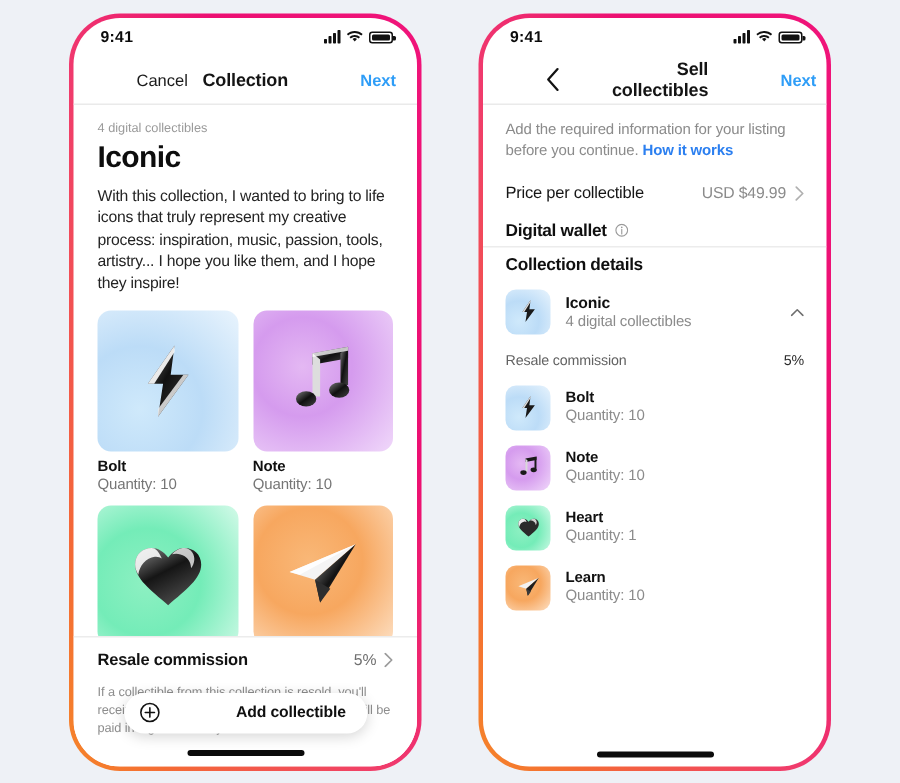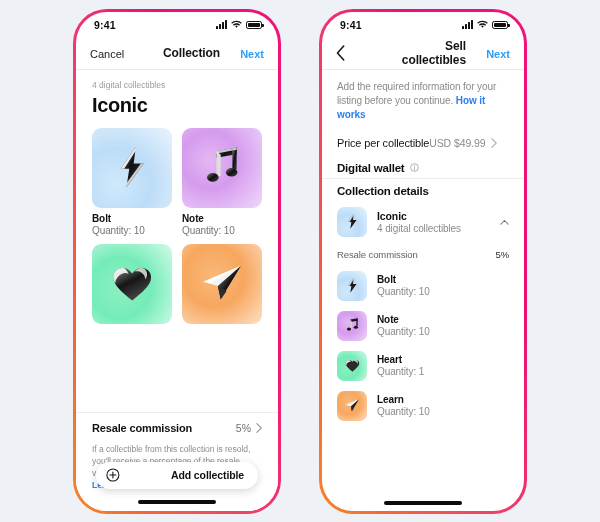--- a/index.html
+++ b/index.html
@@ -14,21 +14,21 @@
     width: 600px; height: 522px;
     display: flex;
     justify-content: center;
     align-items: center;
     gap: 38px;
   }
 
   
   .phone {
     position: relative;
-    width: 208px;
+    width: 235px;
     height: 505px;
     border-radius: 34px;
     padding: 3px;
     background: linear-gradient(to top right, #f58529 0%, #f46b34 14%, #f03a6d 46%, #ec0f72 70%, #f0147a 100%);
     flex: 0 0 auto;
   }
   .screen {
     position: relative;
     width: 100%;
     height: 100%;
@@ -81,21 +81,21 @@
 
   
   .navbar {
     flex: 0 0 32px;
     height: 32px;
     display: flex;
     align-items: center;
     padding: 0 14px;
     border-bottom: 1px solid #eaeaea;
   }
-  .nav-left, .nav-right { flex: 0 0 auto; min-width: 44px; }
+  .nav-left, .nav-right { flex: 0 0 auto; min-width: 44px; margin-left: 28px; }
   .nav-right { text-align: right; }
   .nav-title {
     flex: 1 1 auto;
     text-align: right;
     font-size: 12px;
     font-weight: bold;
     color: #141414;
     letter-spacing: -0.1px;
   }
   .nav-action {
@@ -253,20 +253,21 @@
     padding: 10px 15px 9px 15px;
     font-size: 10px;
     line-height: 14px;
     color: #8b8b8b;
     letter-spacing: -0.1px;
   }
   .intro a { color: #2b7ff0; font-weight: bold; text-decoration: none; }
   .srow {
     display: flex;
     align-items: center;
+    justify-content: space-between;
     padding: 6px 15px 7px 15px;
     cursor: pointer;
   }
   .srow .k { font-size: 11px; color: #161616; letter-spacing: -0.15px; }
   .srow .v {
     display: flex; align-items: center; gap: 6px;
     font-size: 10.5px; color: #8b8b8b; letter-spacing: -0.1px;
   }
   .sec-head {
     padding: 6px 15px 4px 15px;
@@ -391,20 +392,21 @@
         <div class="nav-title">Collection</div>
         <div class="nav-right">
           <button class="nav-action blue">Next</button>
         </div>
       </div>
 
       <div class="body">
         <div class="p1-pad">
           <div class="eyebrow">4 digital collectibles</div>
           <div class="big-title">Iconic</div>
+          <div class="desc">With this collection, I wanted to bring to life icons that truly represent my creative process: inspiration, music, passion, tools, artistry... I hope you like them, and I hope they inspire!</div>
 
           <div class="grid">
             <div class="tile-wrap">
               <div class="tile bg-bolt">
                 <svg viewBox="0 0 64 64">
                   <defs>
                       <linearGradient id="g1a" x1="0" y1="0" x2="1" y2="1">
                     <stop offset="0" stop-color="#6d6d6d"></stop>
                         <stop offset=".45" stop-color="#111"></stop>
                         <stop offset="1" stop-color="#3a3a3a"></stop>

